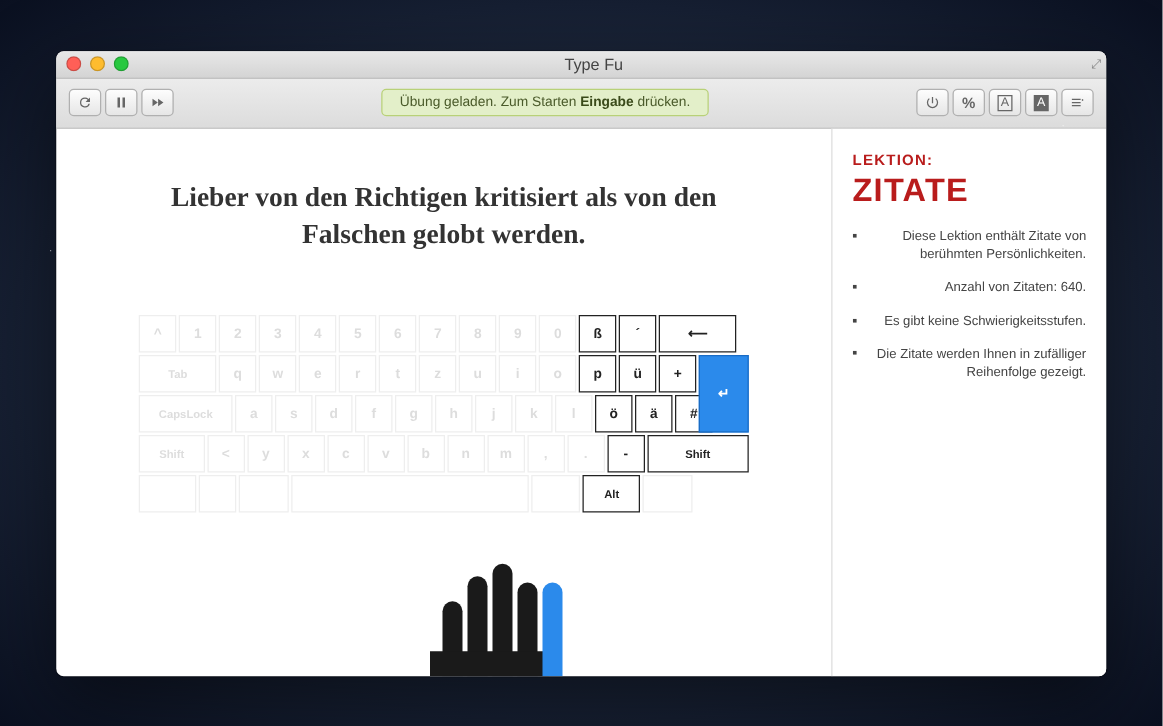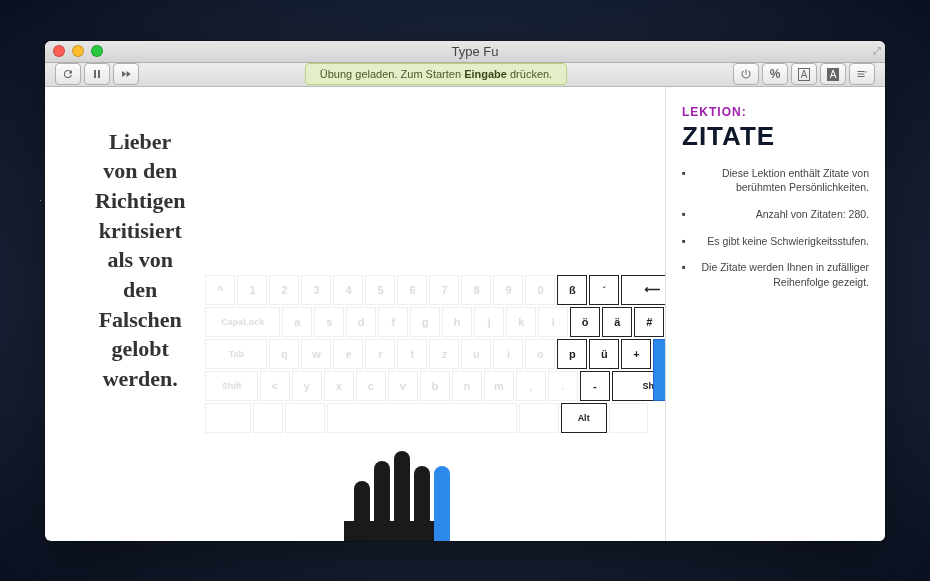--- a/index.html
+++ b/index.html
@@ -42,21 +42,21 @@
       position: relative;
     }
     .traffic-lights { display: flex; gap: 7px; }
     .traffic-light { width: 12px; height: 12px; border-radius: 50%; border: 0.5px solid rgba(0,0,0,0.2); }
     .tl-red { background: #ff5f57; }
     .tl-yellow { background: #febc2e; }
     .tl-green { background: #28c840; }
     .title { position: absolute; left: 0; right: 0; text-align: center; font-size: 13px; color: #444; padding-left: 20px; }
     .resize-handle { position: absolute; right: 4px; font-size: 10px; color: #888; }
     .toolbar {
-      height: 24px;
+      height: 40px;
       background: linear-gradient(#ececec, #dcdcdc);
       border-bottom: 1px solid #b8b8b8;
       display: flex;
       align-items: center;
       padding: 0 10px;
       gap: 16px;
     }
     .tb-left, .tb-right { display: flex; gap: 3px; }
     .tb-btn {
       width: 26px; height: 22px;
@@ -76,20 +76,21 @@
       padding: 4px 14px;
       font-size: 11px;
       color: #4a5a2a;
     }
     .status-msg b { color: #3a4a1a; }
     .content { flex: 1; display: flex; }
     .main {
       flex: 1;
       padding: 30px 30px 0;
       display: flex;
+      flex-direction: column;
       position: relative;
       overflow: hidden;
     }
     .quote {
       font-size: 22px;
       font-weight: bold;
       color: #333;
       text-align: center;
       line-height: 1.35;
       padding: 10px 20px 0;
@@ -143,27 +144,27 @@
     }
     .sidebar {
       width: 220px;
       border-left: 1px solid #ddd;
       padding: 18px 16px;
       background: #fff;
     }
     .lektion-label {
       font-size: 12px;
       font-weight: bold;
-      color: #a21caf;
+      color: #b91c1c;
       letter-spacing: 1px;
     }
     .lektion-title {
       font-size: 26px;
       font-weight: bold;
-      color: #0f172a;
+      color: #b91c1c;
       letter-spacing: 1px;
       margin-top: 2px;
       margin-bottom: 14px;
     }
     .bullets { list-style: none; }
     .bullets li {
       font-size: 10.5px;
       color: #444;
       margin-bottom: 12px;
       padding-left: 12px;
@@ -258,51 +259,51 @@
             <div class="key faded" style="min-width: 30px;">6</div>
             <div class="key faded" style="min-width: 30px;">7</div>
             <div class="key faded" style="min-width: 30px;">8</div>
             <div class="key faded" style="min-width: 30px;">9</div>
             <div class="key faded" style="min-width: 30px;">0</div>
             <div class="key active" style="min-width: 30px;">ß</div>
             <div class="key active" style="min-width: 30px;">´</div>
             <div class="key active" style="min-width: 62px;">⟵</div>
           </div>
           <div class="kbd-row">
-            <div class="key faded" style="min-width: 74.8px; font-size: 9px;">CapsLock</div>
-            <div class="key faded" style="min-width: 30px;">a</div>
-            <div class="key faded" style="min-width: 30px;">s</div>
-            <div class="key faded" style="min-width: 30px;">d</div>
-            <div class="key faded" style="min-width: 30px;">f</div>
-            <div class="key faded" style="min-width: 30px;">g</div>
-            <div class="key faded" style="min-width: 30px;">h</div>
-            <div class="key faded" style="min-width: 30px;">j</div>
-            <div class="key faded" style="min-width: 30px;">k</div>
-            <div class="key faded" style="min-width: 30px;">l</div>
-            <div class="key active" style="min-width: 30px;">ö</div>
-            <div class="key active" style="min-width: 30px;">ä</div>
-            <div class="key active" style="min-width: 30px;">#</div>
-          </div>
-          <div class="kbd-row">
             <div class="key faded" style="min-width: 62px; font-size: 9px;">Tab</div>
             <div class="key faded" style="min-width: 30px;">q</div>
             <div class="key faded" style="min-width: 30px;">w</div>
             <div class="key faded" style="min-width: 30px;">e</div>
             <div class="key faded" style="min-width: 30px;">r</div>
             <div class="key faded" style="min-width: 30px;">t</div>
             <div class="key faded" style="min-width: 30px;">z</div>
             <div class="key faded" style="min-width: 30px;">u</div>
             <div class="key faded" style="min-width: 30px;">i</div>
             <div class="key faded" style="min-width: 30px;">o</div>
             <div class="key active" style="min-width: 30px;">p</div>
             <div class="key active" style="min-width: 30px;">ü</div>
             <div class="key active" style="min-width: 30px;">+</div>
             <div class="key active highlight" style="min-width: 39.6px; height: 62px; margin-bottom: -32px; position: relative; z-index: 2;">↵</div>
           </div>
           <div class="kbd-row">
+            <div class="key faded" style="min-width: 74.8px; font-size: 9px;">CapsLock</div>
+            <div class="key faded" style="min-width: 30px;">a</div>
+            <div class="key faded" style="min-width: 30px;">s</div>
+            <div class="key faded" style="min-width: 30px;">d</div>
+            <div class="key faded" style="min-width: 30px;">f</div>
+            <div class="key faded" style="min-width: 30px;">g</div>
+            <div class="key faded" style="min-width: 30px;">h</div>
+            <div class="key faded" style="min-width: 30px;">j</div>
+            <div class="key faded" style="min-width: 30px;">k</div>
+            <div class="key faded" style="min-width: 30px;">l</div>
+            <div class="key active" style="min-width: 30px;">ö</div>
+            <div class="key active" style="min-width: 30px;">ä</div>
+            <div class="key active" style="min-width: 30px;">#</div>
+          </div>
+          <div class="kbd-row">
             <div class="key faded" style="min-width: 52.4px; font-size: 9px;">Shift</div>
             <div class="key faded" style="min-width: 30px;">&lt;</div>
             <div class="key faded" style="min-width: 30px;">y</div>
             <div class="key faded" style="min-width: 30px;">x</div>
             <div class="key faded" style="min-width: 30px;">c</div>
             <div class="key faded" style="min-width: 30px;">v</div>
             <div class="key faded" style="min-width: 30px;">b</div>
             <div class="key faded" style="min-width: 30px;">n</div>
             <div class="key faded" style="min-width: 30px;">m</div>
             <div class="key faded" style="min-width: 30px;">,</div>
@@ -329,19 +330,19 @@
           <rect x="10" y="90" width="95" height="40"></rect>
         </g>
         <rect x="100" y="35" width="16" height="85" rx="8" fill="#2b8aeb"></rect>
       </svg>
     </div>
     <div class="sidebar">
       <div class="lektion-label">LEKTION:</div>
       <div class="lektion-title">ZITATE</div>
       <ul class="bullets" id="bullets">
           <li>Diese Lektion enthält Zitate von berühmten Persönlichkeiten.</li>
-          <li>Anzahl von Zitaten: 280.</li>
+          <li>Anzahl von Zitaten: 640.</li>
           <li>Es gibt keine Schwierigkeitsstufen.</li>
           <li>Die Zitate werden Ihnen in zufälliger Reihenfolge gezeigt.</li>
         </ul>
     </div>
   </div>
 </div>
 
 </body></html>

